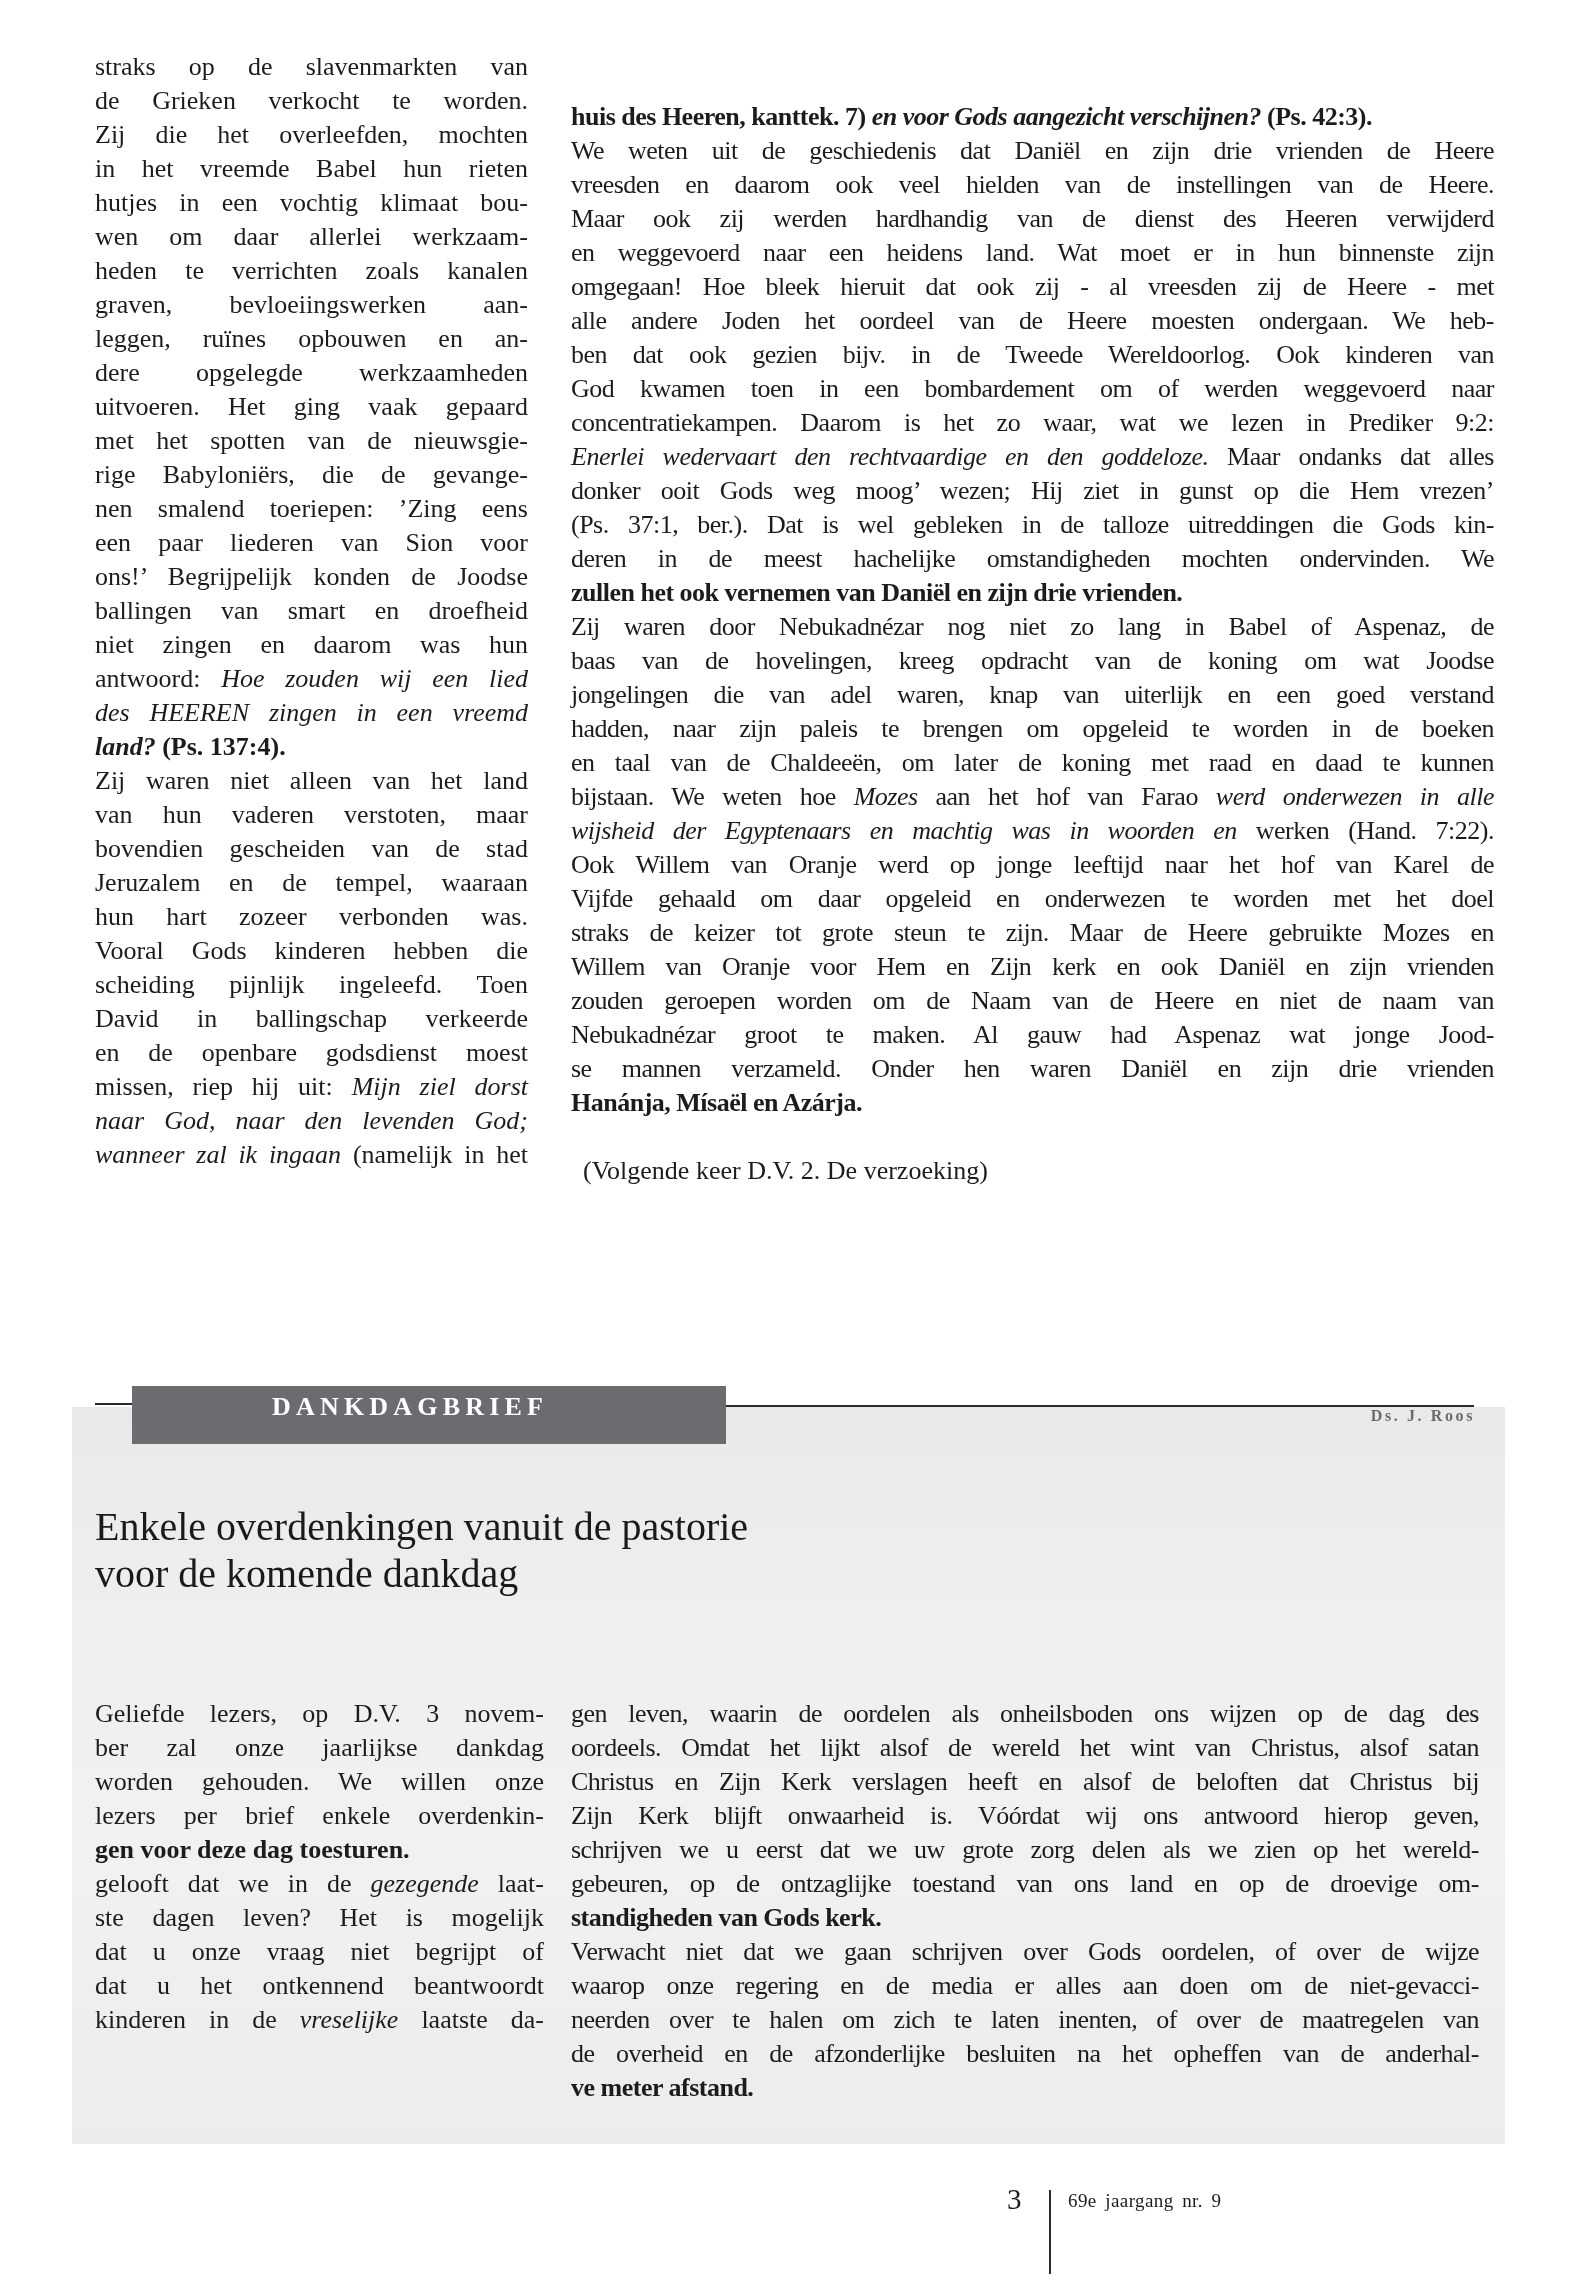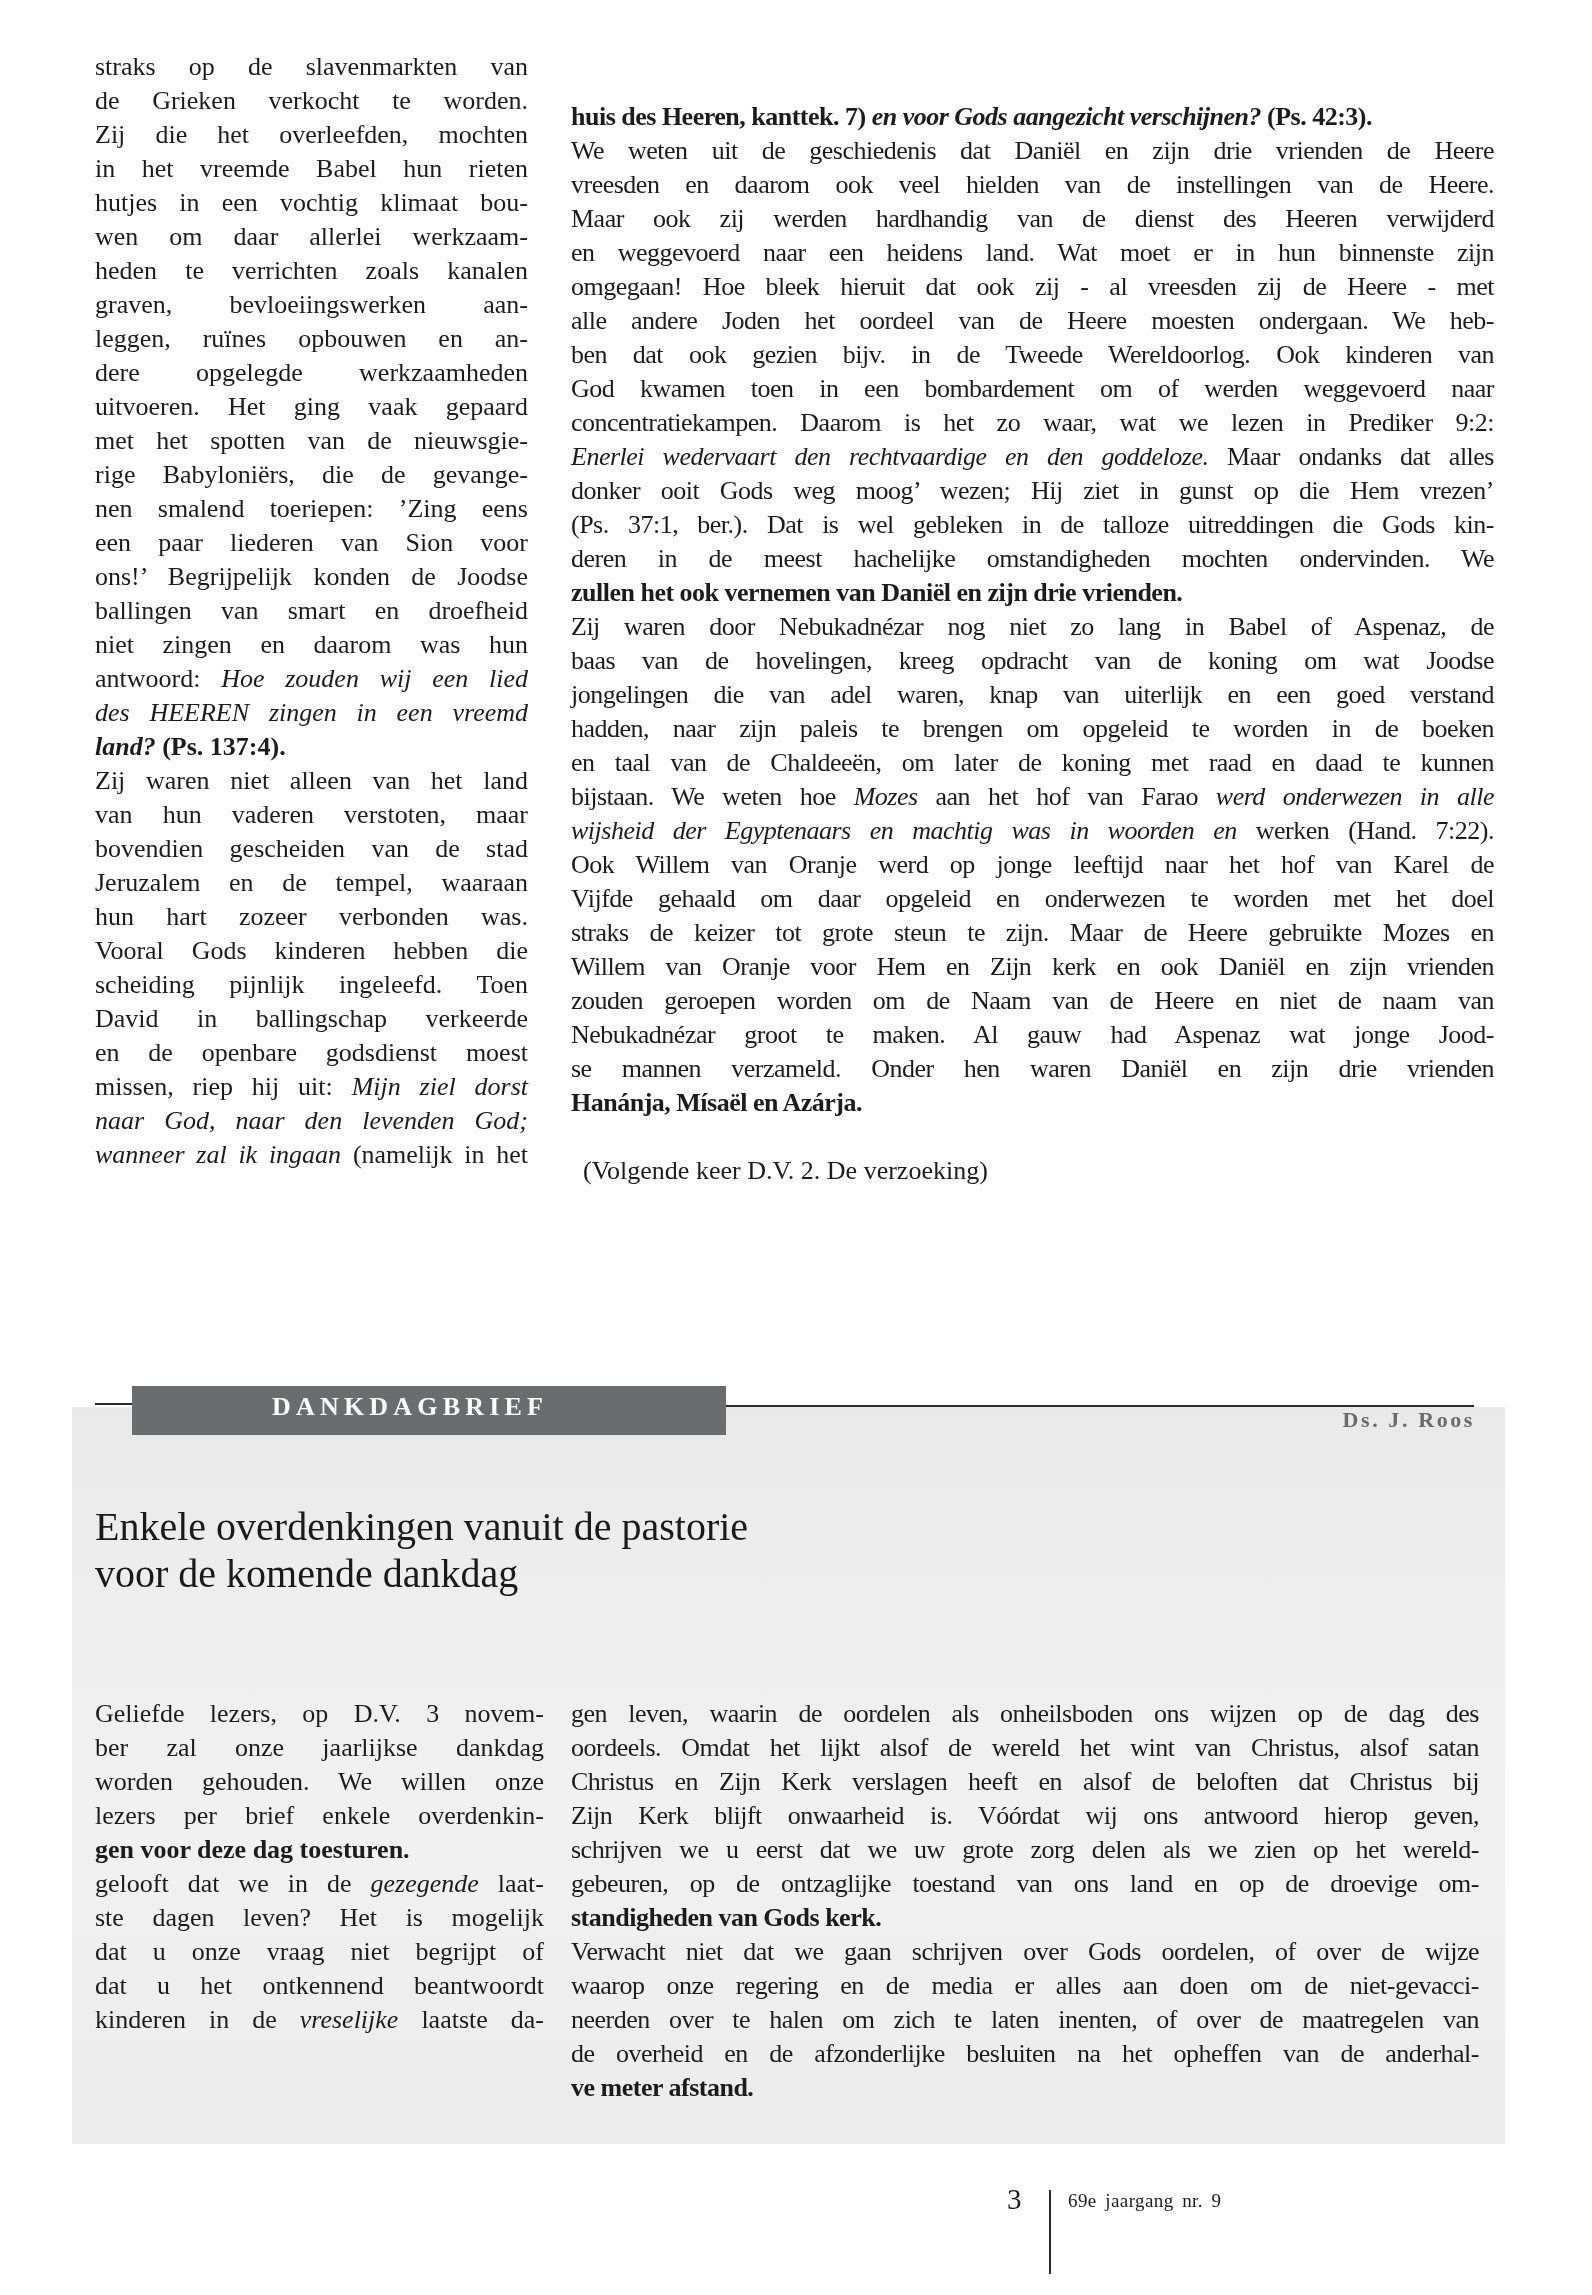--- a/index.html
+++ b/index.html
@@ -45,42 +45,42 @@
     .closing-note { margin-top: 34px !important; }
 
     
     .rule-left {
       position: absolute; left: 95px; top: 1403px; width: 39px; height: 1.7px; background: #2a2a2a;
     }
     .rule-right {
       position: absolute; left: 725px; top: 1405px; width: 749px; height: 1.7px; background: #2a2a2a;
     }
     .section-tag {
-      position: absolute; left: 132px; top: 1386px; width: 594px; height: 49px;
+      position: absolute; left: 132px; top: 1386px; width: 594px; height: 58px;
       background: #6b6c6f;
       color: #ffffff;
       font-family: "Liberation Serif", "DejaVu Serif", serif;
       font-weight: bold;
       font-size: 26px;
       letter-spacing: 5.2px;
       line-height: 41px;
       text-indent: 140px;
       z-index: 3;
     }
     .gray-box {
       position: absolute; left: 72px; top: 1407px; width: 1433px; height: 737px;
       background: linear-gradient(180deg, #e9e9e9 0%, #efefef 30%, #f1f1f1 60%, #ececec 100%);
       z-index: 1;
     }
     .author {
       position: absolute; right: 117px; top: 1407px;
       font-family: "Liberation Serif", "DejaVu Serif", serif;
       font-weight: bold;
       color: #6a6a6a;
-      font-size: 22px;
+      font-size: 16px;
       letter-spacing: 2.6px;
       z-index: 3;
     }
     .article-title {
       position: absolute; left: 95px; top: 1503px; width: 863px;
       font-size: 40px; line-height: 47px;
       color: #1a1a1a;
       z-index: 3;
     }
     .article-title span { display: block; }

